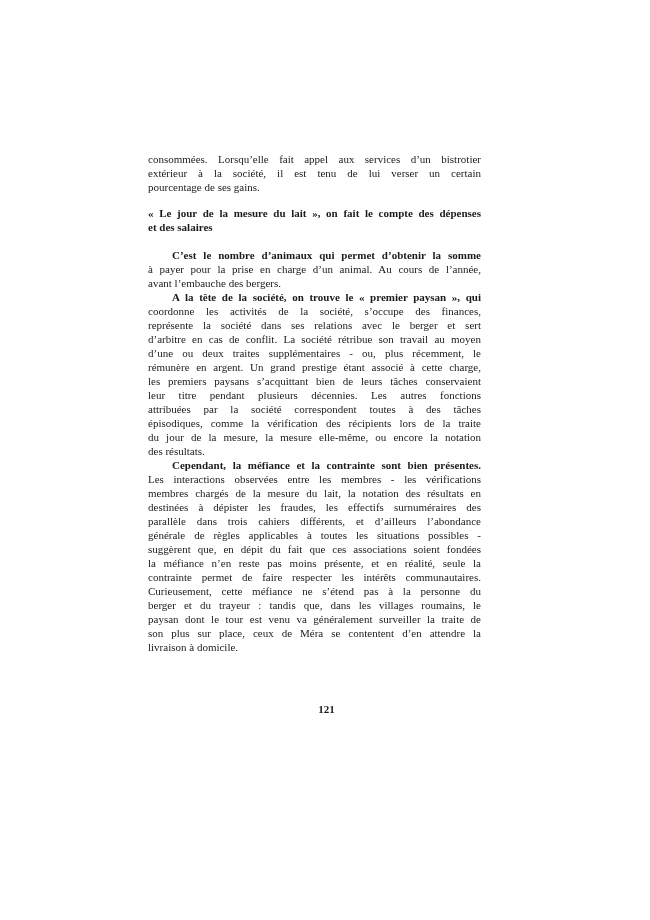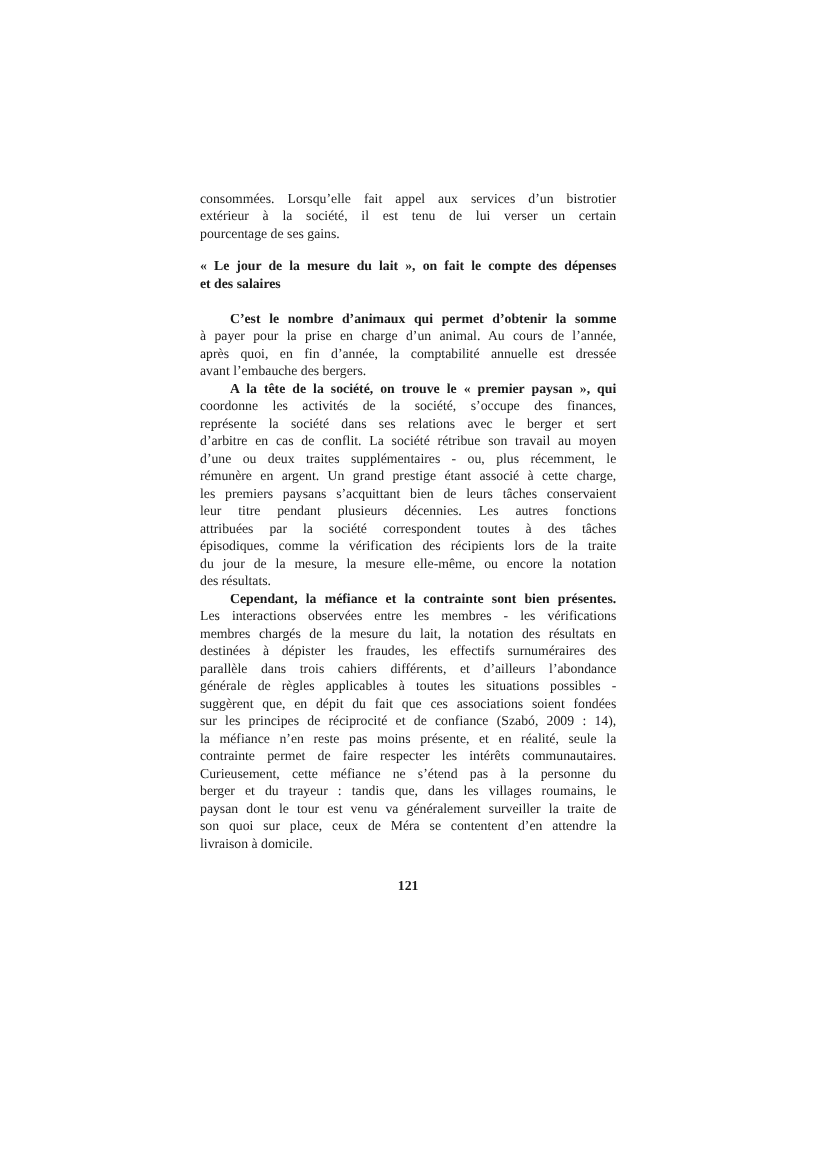--- a/index.html
+++ b/index.html
@@ -12,21 +12,21 @@
   .page {
     position: relative;
     width: 650px;
     height: 920px;
     background: #ffffff;
     color: #1b1b1b;
     overflow: hidden;
   }
   .text-block {
     position: absolute;
-    left: 160px;
+    left: 148px;
     top: 152px;
     width: 333px;
     font-size: 11px;
     line-height: 14px;
   }
   .para, .heading { margin: 0; }
   .heading {
     font-weight: bold;
     margin-top: 12px;
     margin-bottom: 14px;
@@ -65,21 +65,20 @@
         <div class="line j">extérieur à la société, il est tenu de lui verser un certain</div>
         <div class="line">pourcentage de ses gains.</div>
       </div>
       <div class="heading">
         <div class="line j">« Le jour de la mesure du lait », on fait le compte des dépenses</div>
         <div class="line">et des salaires</div>
       </div>
       <div class="para">
         <div class="line j ind">C’est le nombre d’animaux qui permet d’obtenir la somme</div>
         <div class="line j">à payer pour la prise en charge d’un animal. Au cours de l’année,</div>
-        <div class="line j">après quoi, en fin d’année, la comptabilité annuelle est dressée</div>
         <div class="line">avant l’embauche des bergers.</div>
       </div>
       <div class="para">
         <div class="line j ind">A la tête de la société, on trouve le « premier paysan », qui</div>
         <div class="line j">coordonne les activités de la société, s’occupe des finances,</div>
         <div class="line j">représente la société dans ses relations avec le berger et sert</div>
         <div class="line j">d’arbitre en cas de conflit. La société rétribue son travail au moyen</div>
         <div class="line j">d’une ou deux traites supplémentaires - ou, plus récemment, le</div>
         <div class="line j">rémunère en argent. Un grand prestige étant associé à cette charge,</div>
         <div class="line j">les premiers paysans s’acquittant bien de leurs tâches conservaient</div>
@@ -90,24 +89,23 @@
         <div class="line">des résultats.</div>
       </div>
       <div class="para">
         <div class="line j ind">Cependant, la méfiance et la contrainte sont bien présentes.</div>
         <div class="line j">Les interactions observées entre les membres - les vérifications</div>
         <div class="line j">membres chargés de la mesure du lait, la notation des résultats en</div>
         <div class="line j">destinées à dépister les fraudes, les effectifs surnuméraires des</div>
         <div class="line j">parallèle dans trois cahiers différents, et d’ailleurs l’abondance</div>
         <div class="line j">générale de règles applicables à toutes les situations possibles -</div>
         <div class="line j">suggèrent que, en dépit du fait que ces associations soient fondées</div>
-        <div class="line j">sur les principes de réciprocité et de confiance (Szabó, 2009 : 14),</div>
         <div class="line j">la méfiance n’en reste pas moins présente, et en réalité, seule la</div>
         <div class="line j">contrainte permet de faire respecter les intérêts communautaires.</div>
         <div class="line j">Curieusement, cette méfiance ne s’étend pas à la personne du</div>
         <div class="line j">berger et du trayeur : tandis que, dans les villages roumains, le</div>
         <div class="line j">paysan dont le tour est venu va généralement surveiller la traite de</div>
-        <div class="line j">son quoi sur place, ceux de Méra se contentent d’en attendre la</div>
+        <div class="line j">son plus sur place, ceux de Méra se contentent d’en attendre la</div>
         <div class="line">livraison à domicile.</div>
       </div>
     </div>
   <div class="pagenum">121</div>
 </div>
 
 </body></html>

